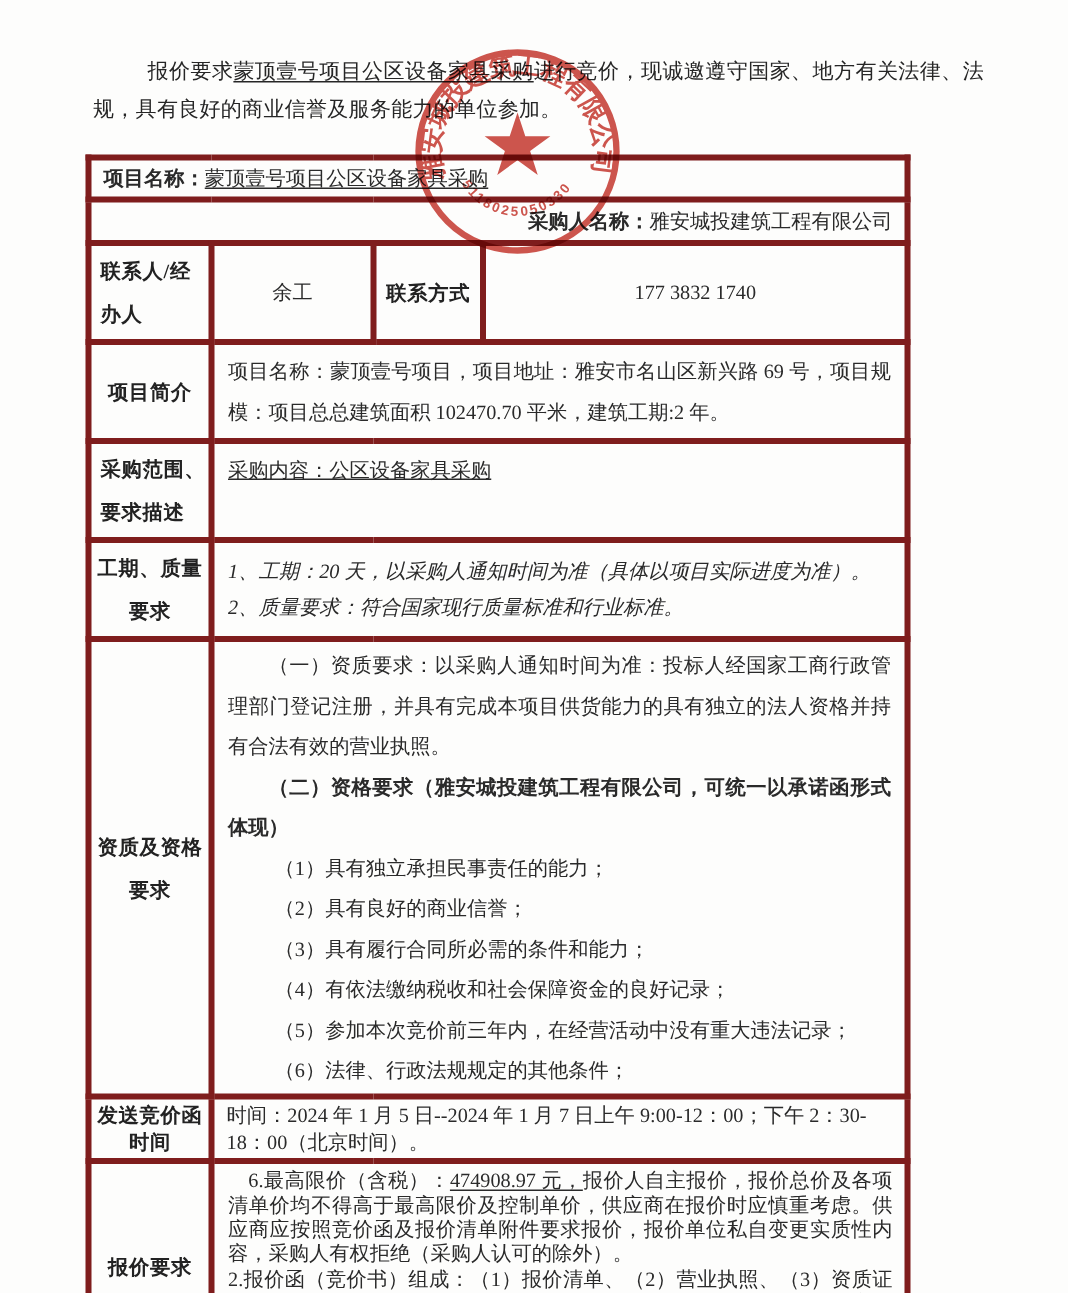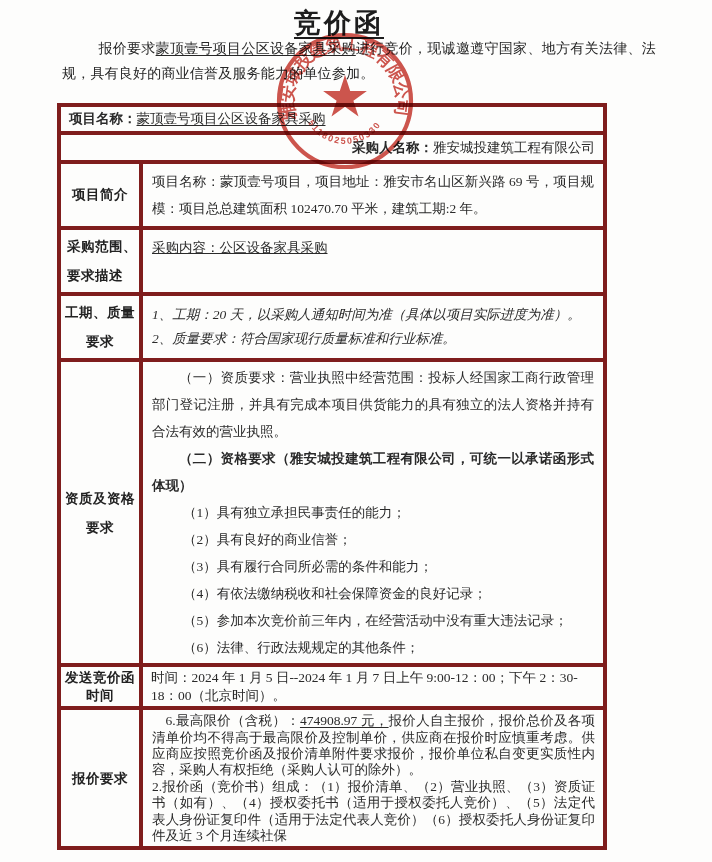--- a/index.html
+++ b/index.html
@@ -63,37 +63,43 @@
   .seal{
     position:absolute;left:265px;top:21px;width:160px;height:160px;
     opacity:.9;mix-blend-mode:multiply;pointer-events:none;
   }
 </style>
 </head>
 <body>
 
 <div class="page">
 
-  <h1 class="title">竞价函</h1>
 
   <p class="intro"><span>报价要求</span><span class="u">蒙顶壹号项目公区设备家具采购</span><span>进行竞价，现诚邀遵守国家、地方有关法律、法规，具有良好的商业信誉及服务能力的单位参加。</span></p>
 
   <table class="grid">
     <colgroup>
       <col style="width:82px">
         <col style="width:108px">
         <col style="width:73px">
         <col style="width:283px">
     </colgroup>
     <tbody>
       <tr class="r1">
         <td class="full" colspan="4"><span class="b">项目名称：</span><span class="u">蒙顶壹号项目公区设备家具采购</span></td>
       </tr>
       <tr class="r2">
         <td class="full" colspan="4"><span class="b">采购人名称：</span><span>雅安城投建筑工程有限公司</span></td>
+      </tr>
+      <tr class="r3">
+        <td class="lbl left">联系人/经
+办人</td>
+        <td class="ct center">余工</td>
+        <td class="lbl">联系方式</td>
+        <td class="ct center">177 3832 1740</td>
       </tr>
       <tr class="r4">
         <td class="lbl">项目简介</td>
         <td class="ct" colspan="3">项目名称：蒙顶壹号项目，项目地址：雅安市名山区新兴路 69 号，项目规模：项目总总建筑面积 102470.70 平米，建筑工期:2 年。</td>
       </tr>
       <tr class="r5">
         <td class="lbl left">采购范围、
 要求描述</td>
         <td class="ct" colspan="3">采购内容：公区设备家具采购</td>
       </tr>
@@ -102,21 +108,21 @@
 要求</td>
         <td class="ct" colspan="3">
           <div>1、工期：20 天，以采购人通知时间为准（具体以项目实际进度为准）。</div>
           <div>2、质量要求：符合国家现行质量标准和行业标准。</div>
         </td>
       </tr>
       <tr class="r7">
         <td class="lbl">资质及资格
 要求</td>
         <td class="ct" colspan="3">
-          <p>（一）资质要求：营业执照中经营范围：投标人经国家工商行政管理部门登记注册，并具有完成本项目供货能力的具有独立的法人资格并持有合法有效的营业执照。</p>
+          <p>（一）资质要求：以采购人通知时间为准：投标人经国家工商行政管理部门登记注册，并具有完成本项目供货能力的具有独立的法人资格并持有合法有效的营业执照。</p>
           <p class="b">（二）资格要求（雅安城投建筑工程有限公司，可统一以承诺函形式体现）</p>
           <p class="item">（1）具有独立承担民事责任的能力；</p>
           <p class="item">（2）具有良好的商业信誉；</p>
           <p class="item">（3）具有履行合同所必需的条件和能力；</p>
           <p class="item">（4）有依法缴纳税收和社会保障资金的良好记录；</p>
           <p class="item">（5）参加本次竞价前三年内，在经营活动中没有重大违法记录；</p>
           <p class="item">（6）法律、行政法规规定的其他条件；</p>
         </td>
       </tr>
       <tr class="r8">

